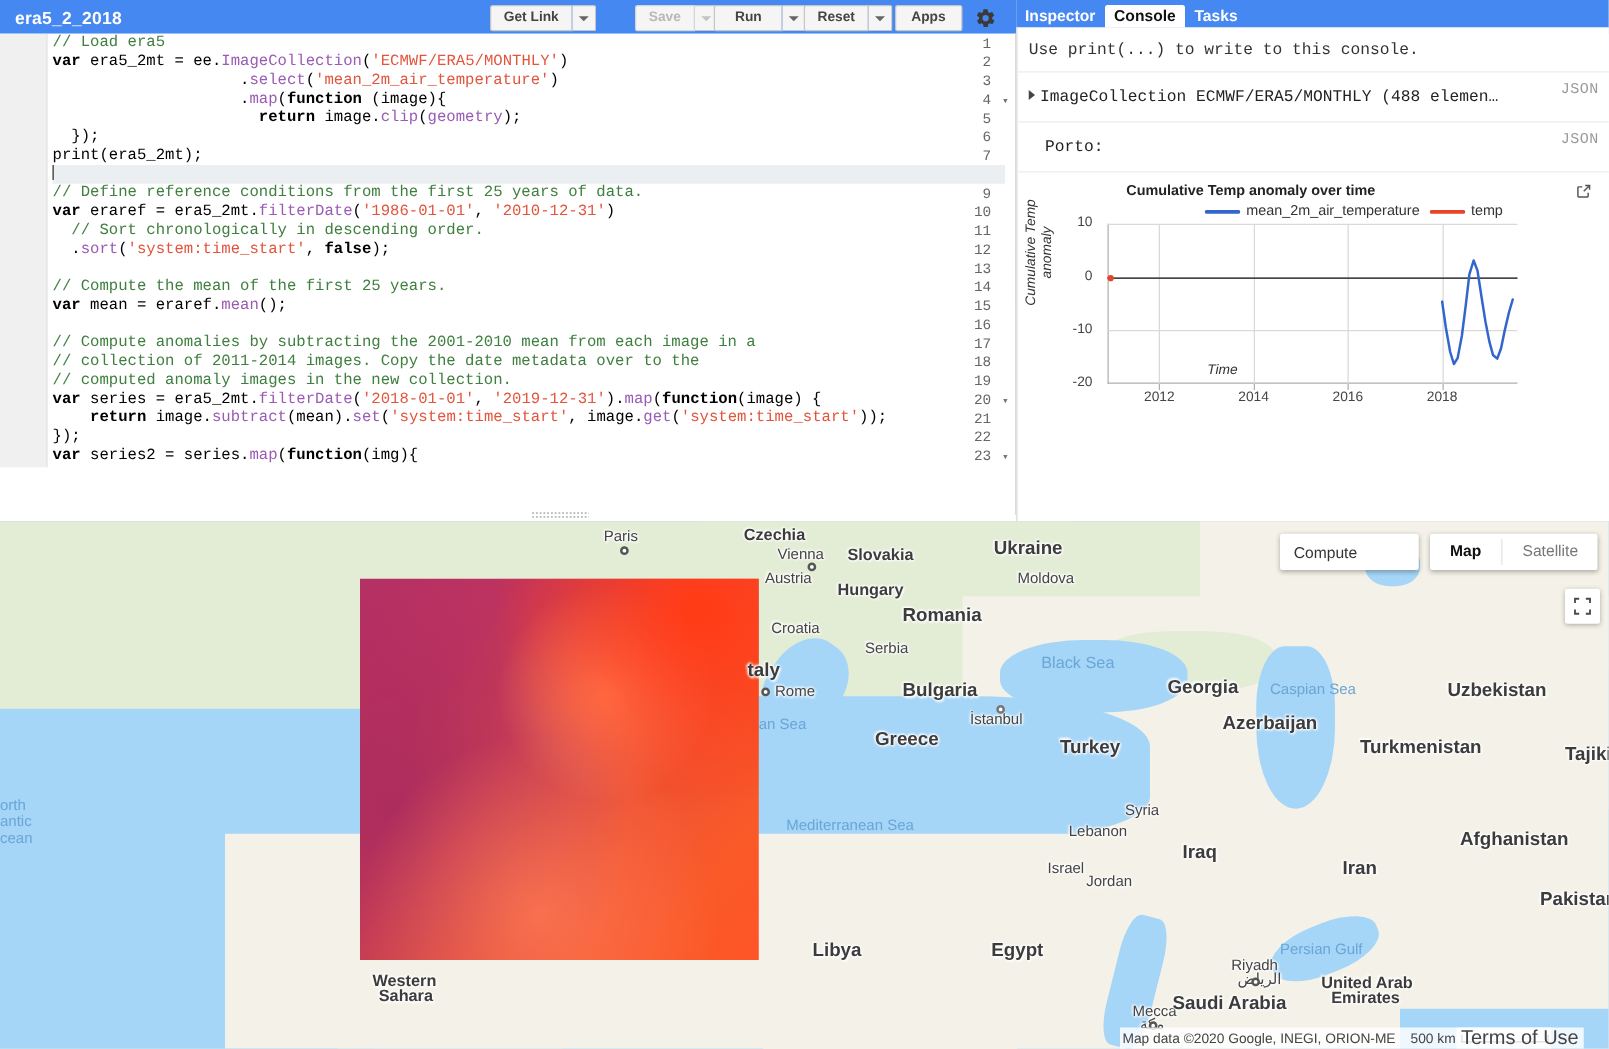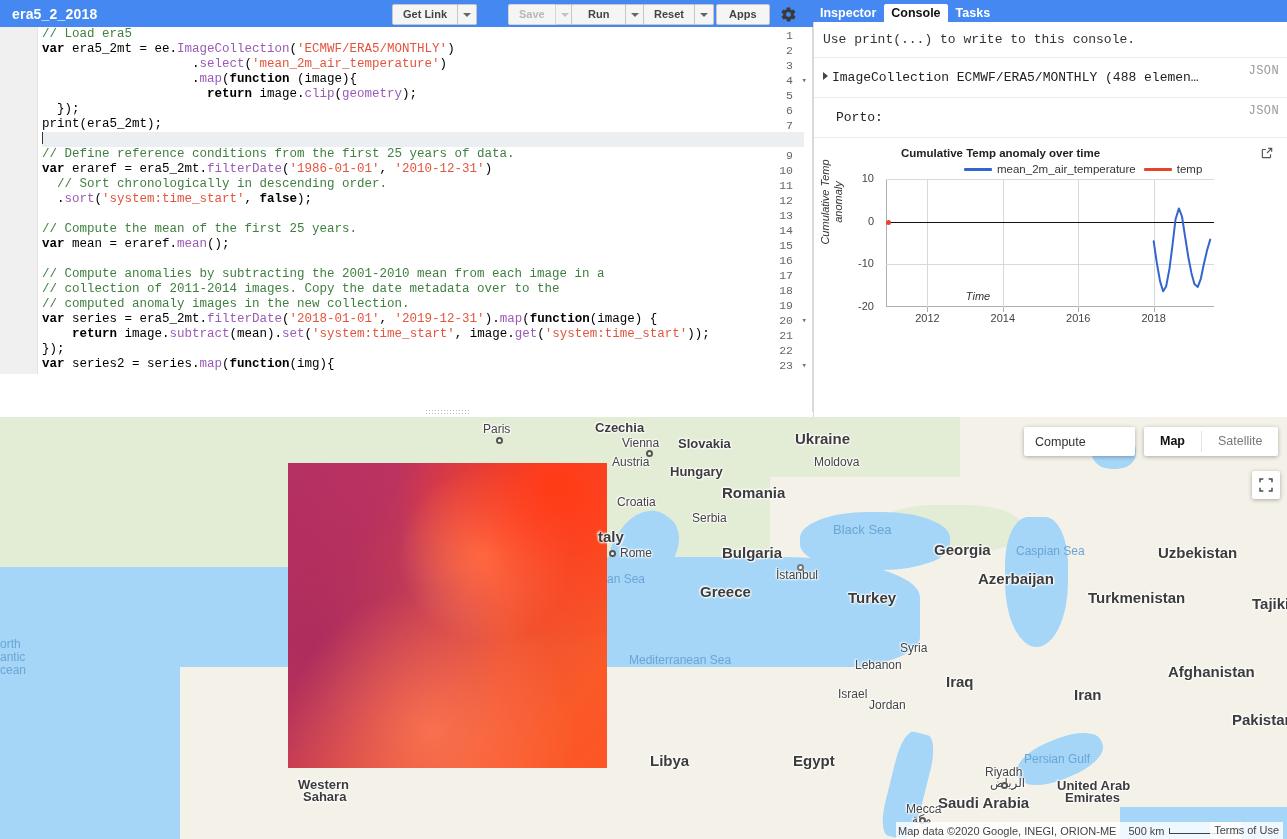--- a/index.html
+++ b/index.html
@@ -155,21 +155,21 @@
   .mapsat{position:absolute;left:1144px;top:427px;height:29px;display:flex;background:#fff;border-radius:2px;box-shadow:0 1px 4px rgba(0,0,0,.3);}
   .ms-btn{height:29px;line-height:29px;padding:0 16px;font-size:12.5px;color:#777;cursor:pointer;}
   .ms-btn.active{color:#111;font-weight:bold;}
   .ms-sep{width:1px;background:#e3e3e3;margin:4px 0;}
   .fullscreen-ctl{left:1252px;top:471px;width:28px;height:28px;}
 
   .attrib{position:absolute;left:896px;top:822px;height:17px;display:flex;align-items:center;
     background:rgba(255,255,255,.82);font-size:11px;color:#444;padding:0 2px;gap:12px;white-space:nowrap;}
   .scalebar{display:flex;align-items:center;gap:4px;}
   .scalebar .bar{display:block;width:68px;height:5px;border:1px solid #444;border-top:none;}
-  .terms{position:absolute;right:4px;top:822px;height:17px;line-height:17px;font-size:11px;color:#444;
+  .terms{position:absolute;right:20px;top:822px;height:17px;line-height:17px;font-size:16px;color:#444;
     background:rgba(255,255,255,.82);padding:0 4px;cursor:pointer;}
 </style>
 </head>
 <body>
 
 <div class="app">
 
   <div class="topbar">
     <div class="script-title">era5_2_2018</div>
 

